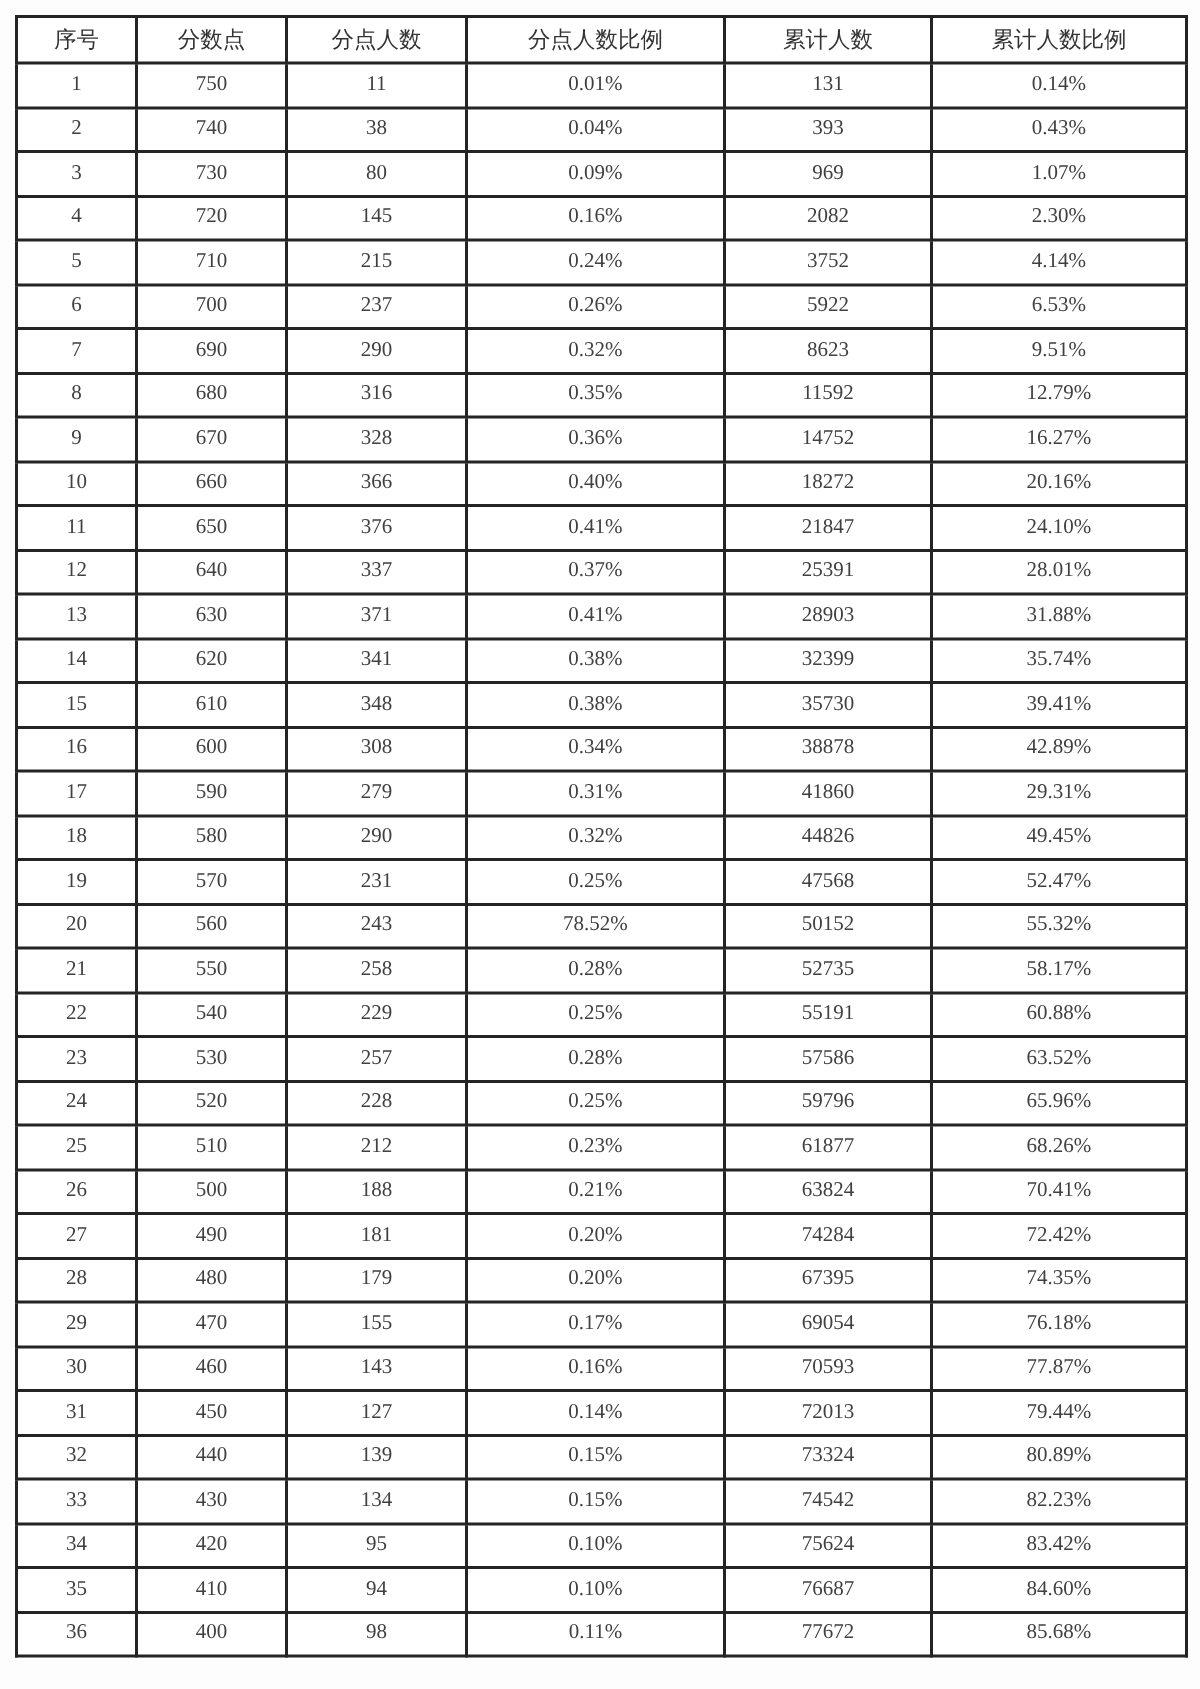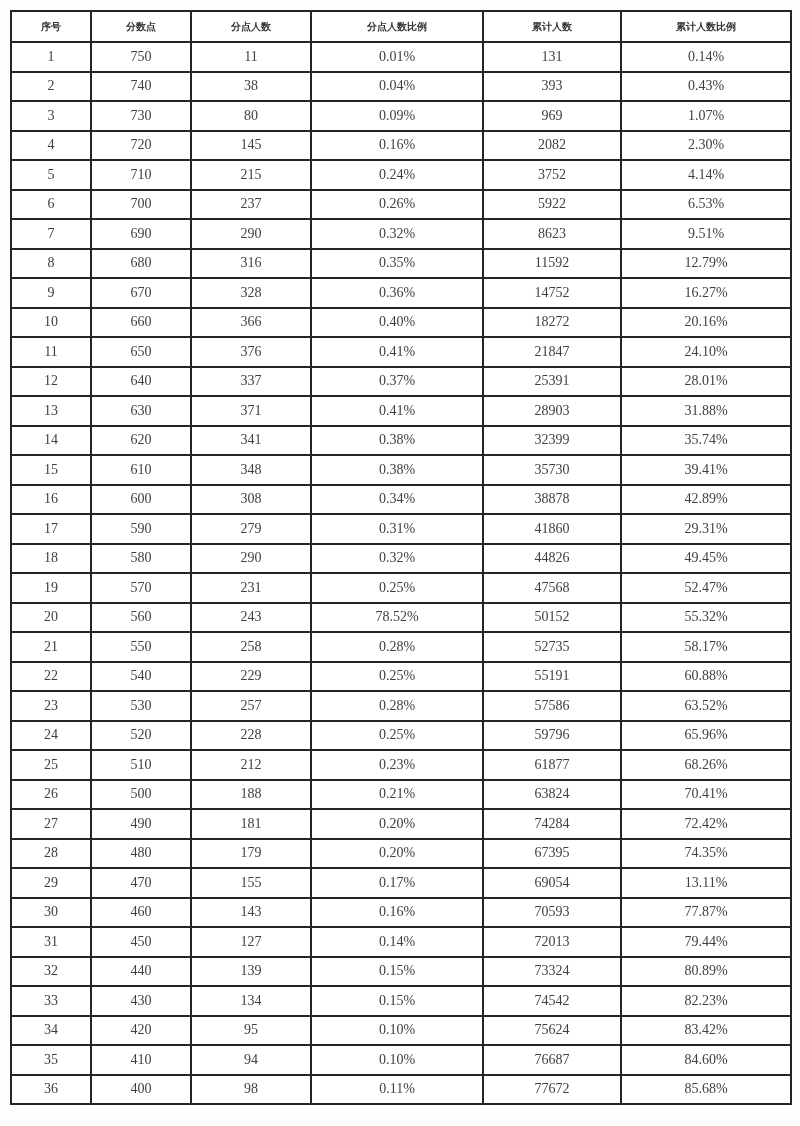--- a/index.html
+++ b/index.html
@@ -25,22 +25,22 @@
   table.score-table td {
     border: 2px solid #242424;
     text-align: center;
     vertical-align: middle;
     padding: 0;
     overflow: hidden;
     white-space: nowrap;
   }
   table.score-table th {
     height: 29px;
-    font-size: 10px;
-    font-weight: bold;
+    font-size: 15px;
+    font-weight: normal;
     color: #333333;
     font-family: "Liberation Sans", sans-serif;
   }
   table.score-table td {
     height: 27.5px;
     font-size: 14px;
     color: #404040;
     font-family: "Liberation Serif", "DejaVu Serif", serif;
   }
   col.c-seq   { width: 80px; }
@@ -297,21 +297,21 @@
           <td>0.20%</td>
           <td>67395</td>
           <td>74.35%</td>
         </tr>
         <tr>
           <td>29</td>
           <td>470</td>
           <td>155</td>
           <td>0.17%</td>
           <td>69054</td>
-          <td>13.11%</td>
+          <td>76.18%</td>
         </tr>
         <tr>
           <td>30</td>
           <td>460</td>
           <td>143</td>
           <td>0.16%</td>
           <td>70593</td>
           <td>77.87%</td>
         </tr>
         <tr>

